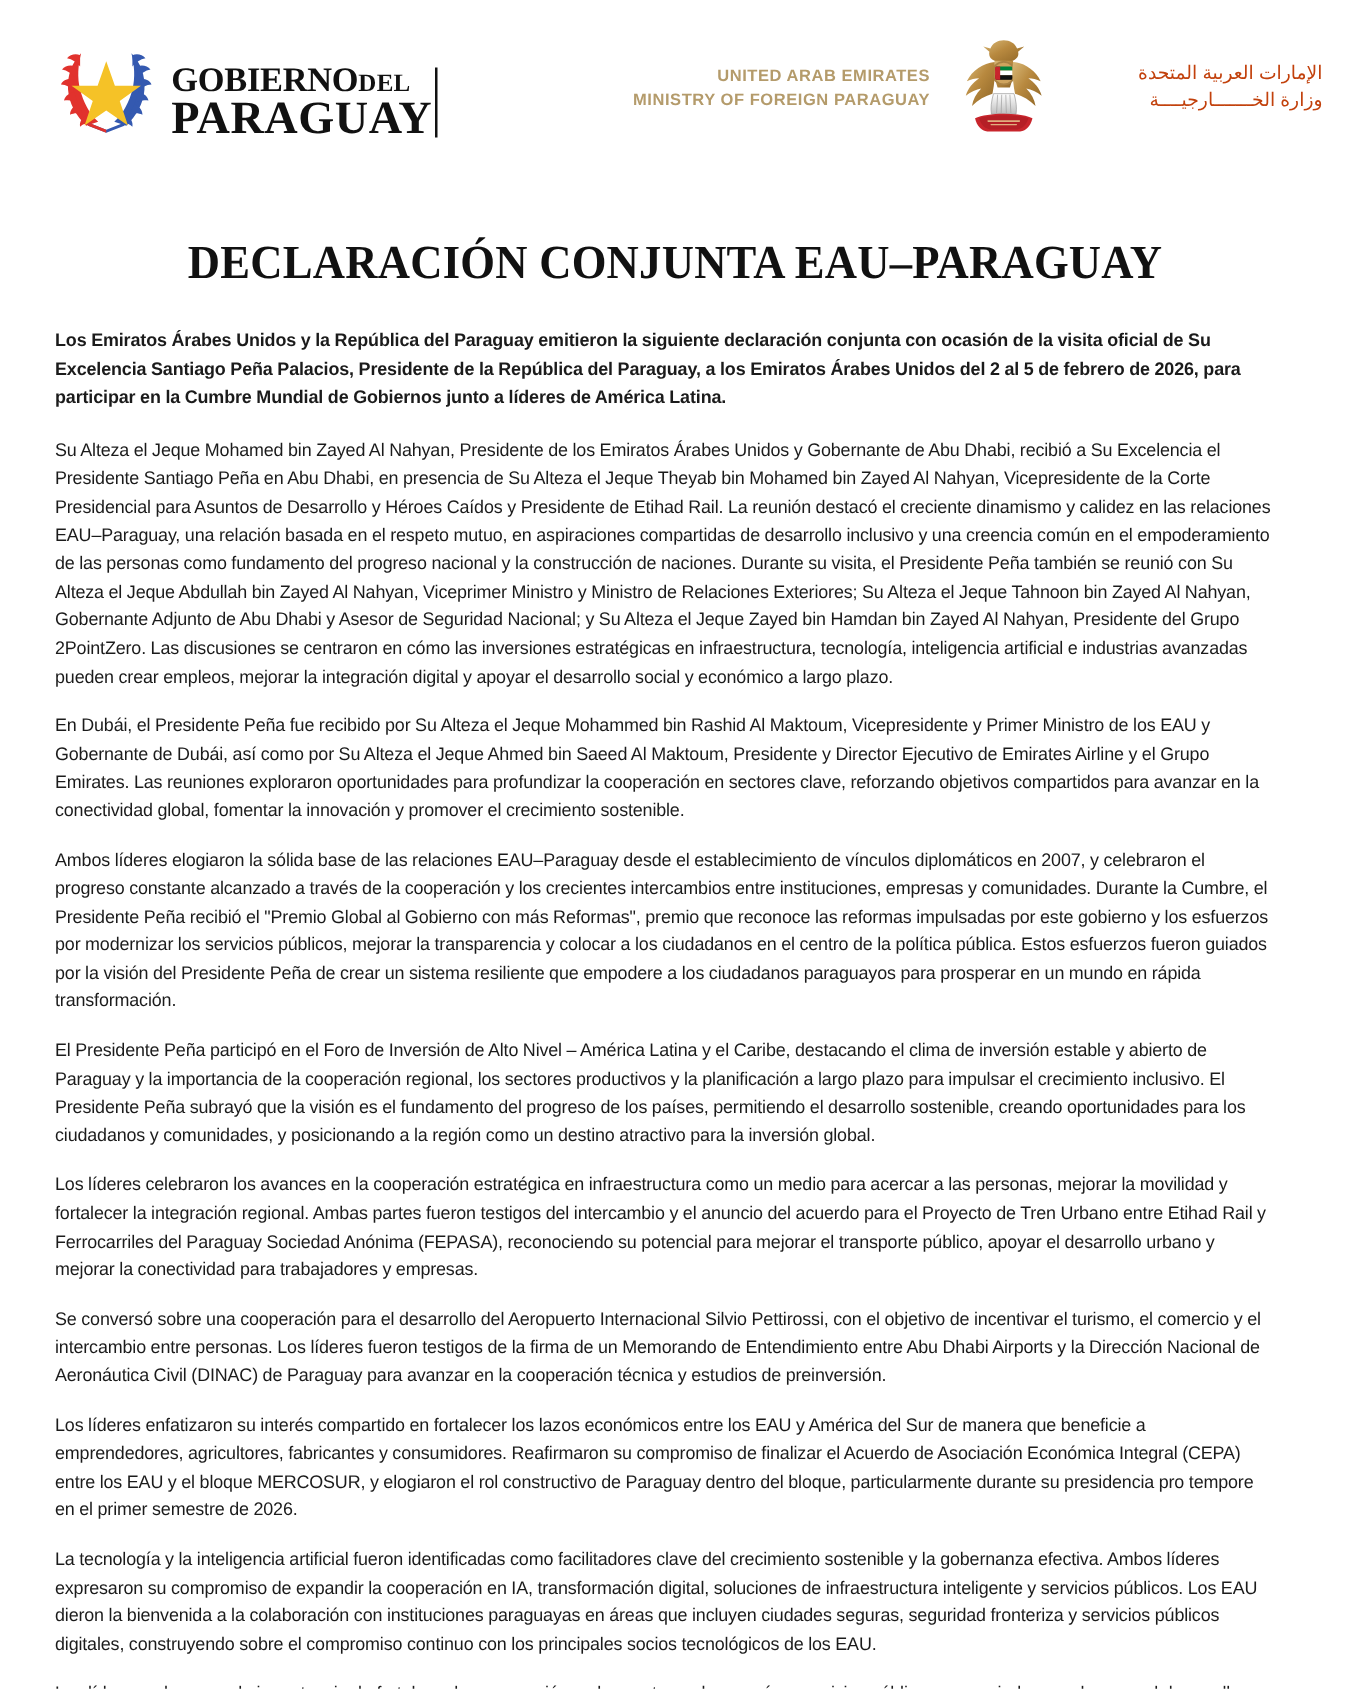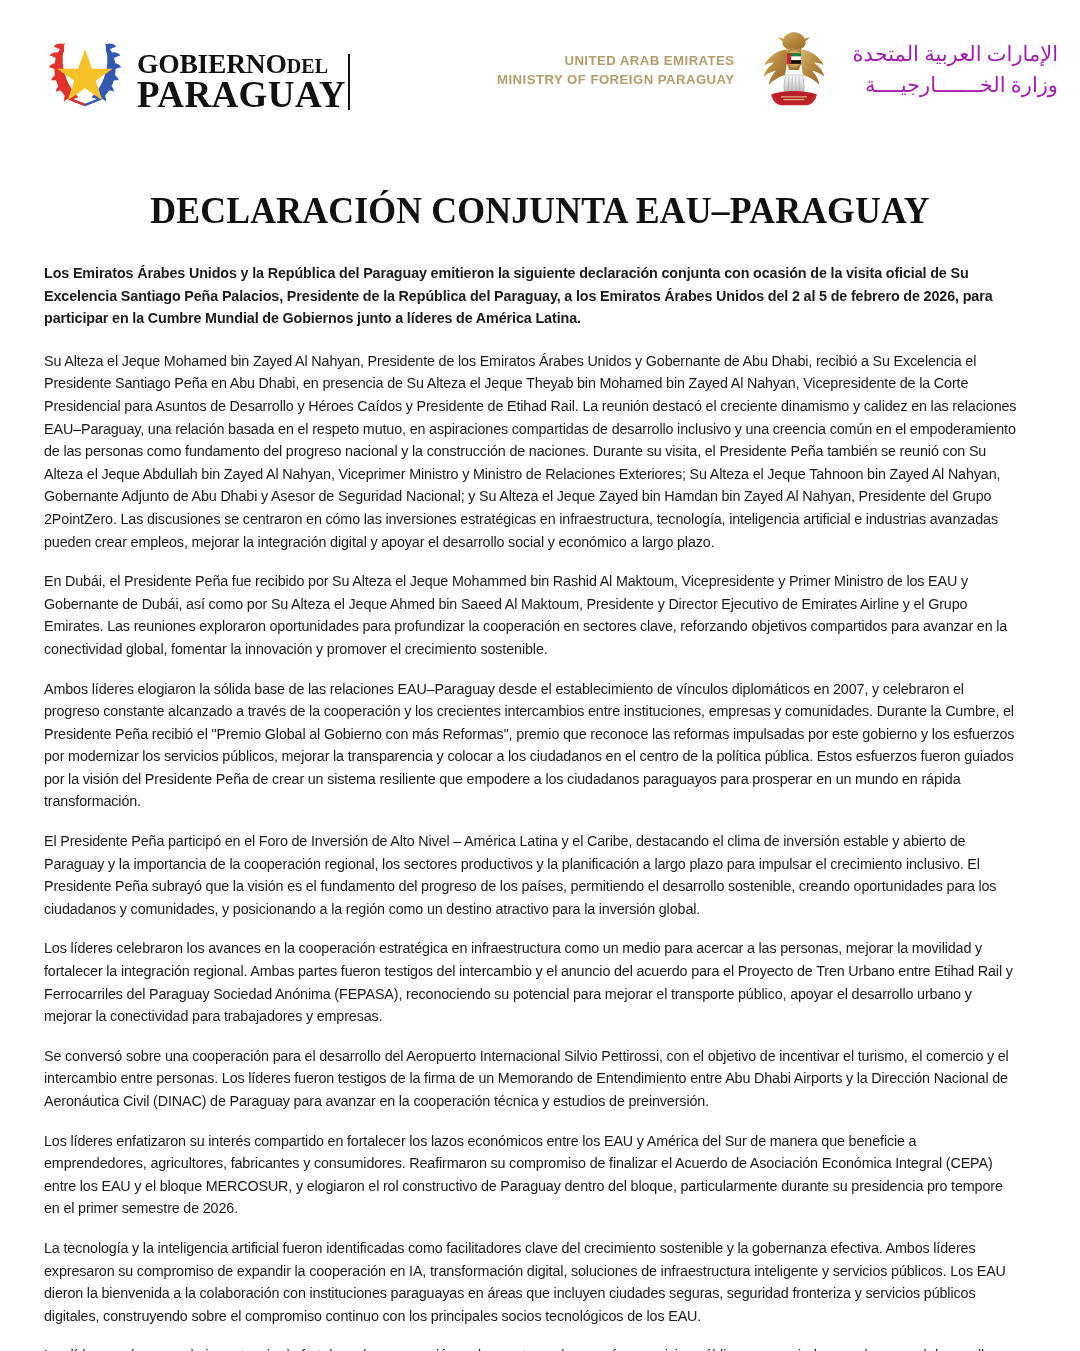--- a/index.html
+++ b/index.html
@@ -94,23 +94,23 @@
     line-height: 1.45;
     letter-spacing: 0.45px;
     white-space: nowrap;
   }
   .uae-emblem {
     width: 66px;
     height: 82px;
     flex: 0 0 66px;
   }
   .uae-ar {
-    color: #a21caf;
-    font-family: Liberation Serif, serif;
-    font-size: 21px;
+    color: #c2410c;
+    font-family: Liberation Sans, sans-serif;
+    font-size: 15px;
     line-height: 1.5;
     direction: rtl;
     text-align: right;
     white-space: nowrap;
     min-width: 196px;
   }
   .uae-ar .ar2 { letter-spacing: 0px; }
 
   
   .doc-title {

